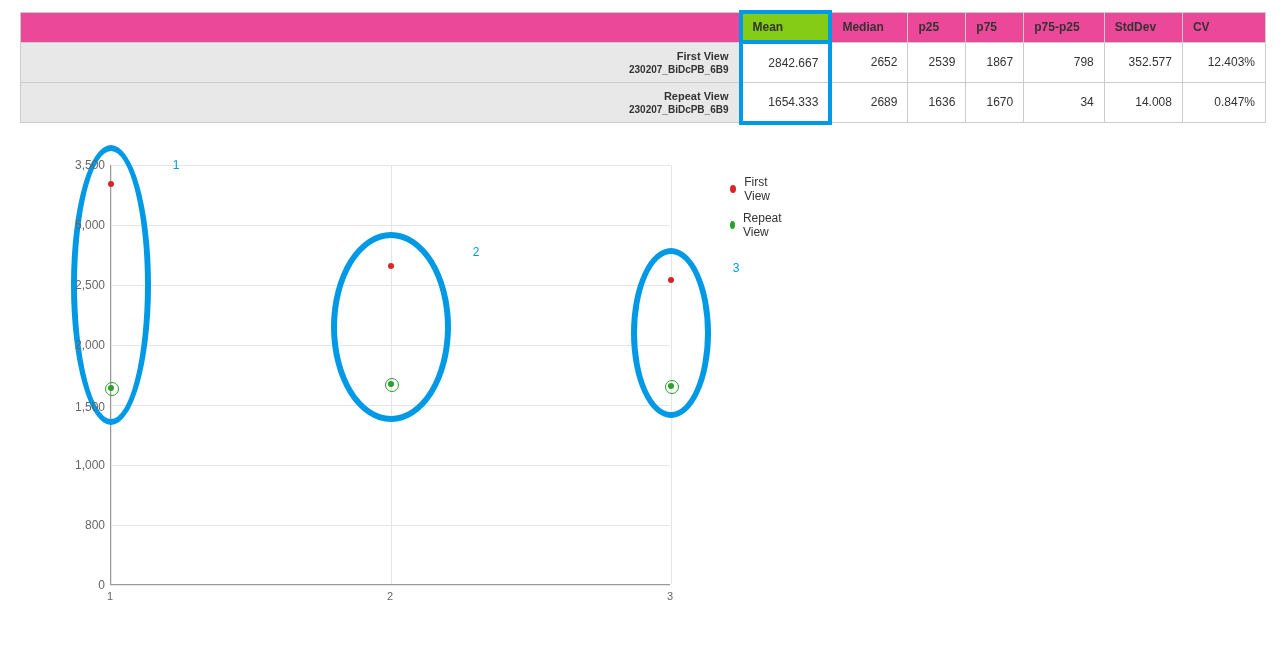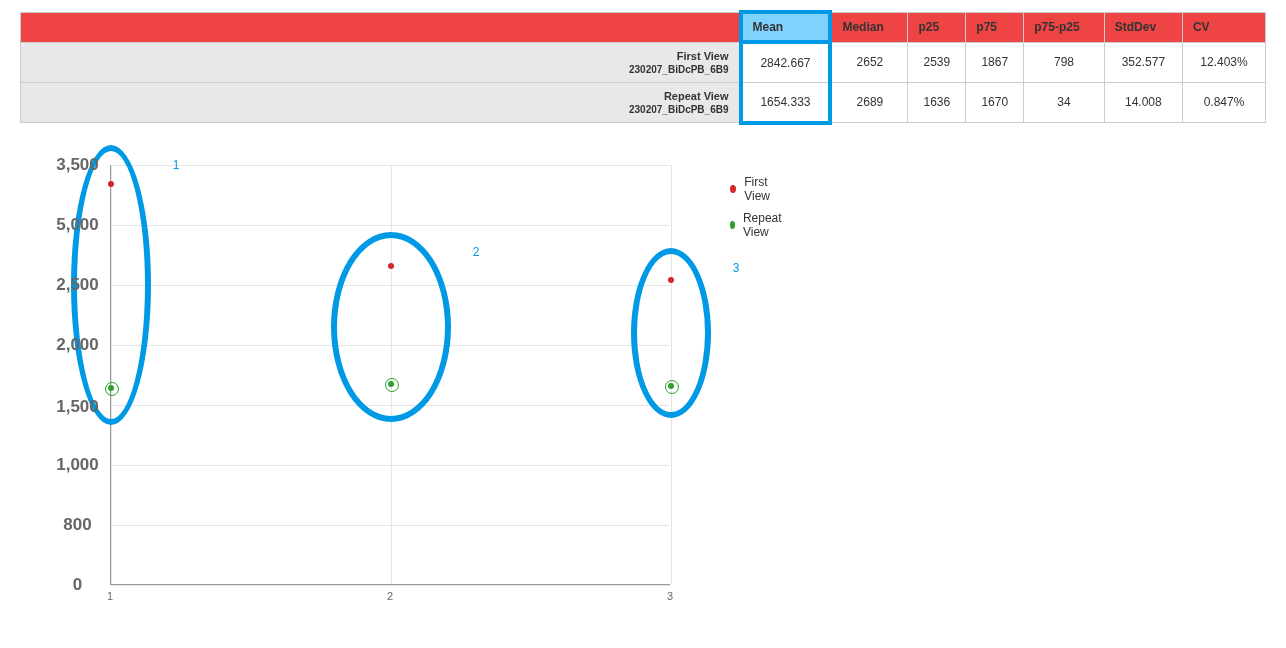--- a/index.html
+++ b/index.html
@@ -12,31 +12,31 @@
     background: #fff;
   }
   table.stats {
     border-collapse: collapse;
     width: 100%;
     margin-bottom: 30px;
   }
   table.stats th, table.stats td {
     border: 1px solid #ccc;
     padding: 6px 10px;
-    text-align: center;
+    text-align: right;
     font-size: 12px;
   }
   table.stats th {
-    background: #ef4444;
+    background: #ec4899;
     font-weight: bold;
     text-align: left;
   }
   table.stats th.mean-col {
     border: 4px solid #0099e5;
-    background: #7dd3fc;
+    background: #84cc16;
   }
   table.stats td.mean-col {
     border-left: 4px solid #0099e5;
     border-right: 4px solid #0099e5;
   }
   table.stats tr:last-child td.mean-col {
     border-bottom: 4px solid #0099e5;
   }
   table.stats td.rowlabel {
     background: #e8e8e8;
@@ -76,25 +76,24 @@
   }
   .vgrid {
     position: absolute;
     top: 0; bottom: 0;
     border-left: 1px solid #e5e5e5;
   }
   .ytick {
     position: absolute;
     left: 0;
     width: 55px;
-    text-align: center;
-    font-size: 17px;
+    text-align: right;
+    font-size: 12px;
     color: #666;
     transform: translateY(-50%);
-    font-weight: bold;
   }
   .xtick {
     position: absolute;
     top: 435px;
     font-size: 11px;
     color: #666;
     transform: translateX(-50%);
   }
   .point {
     position: absolute;

